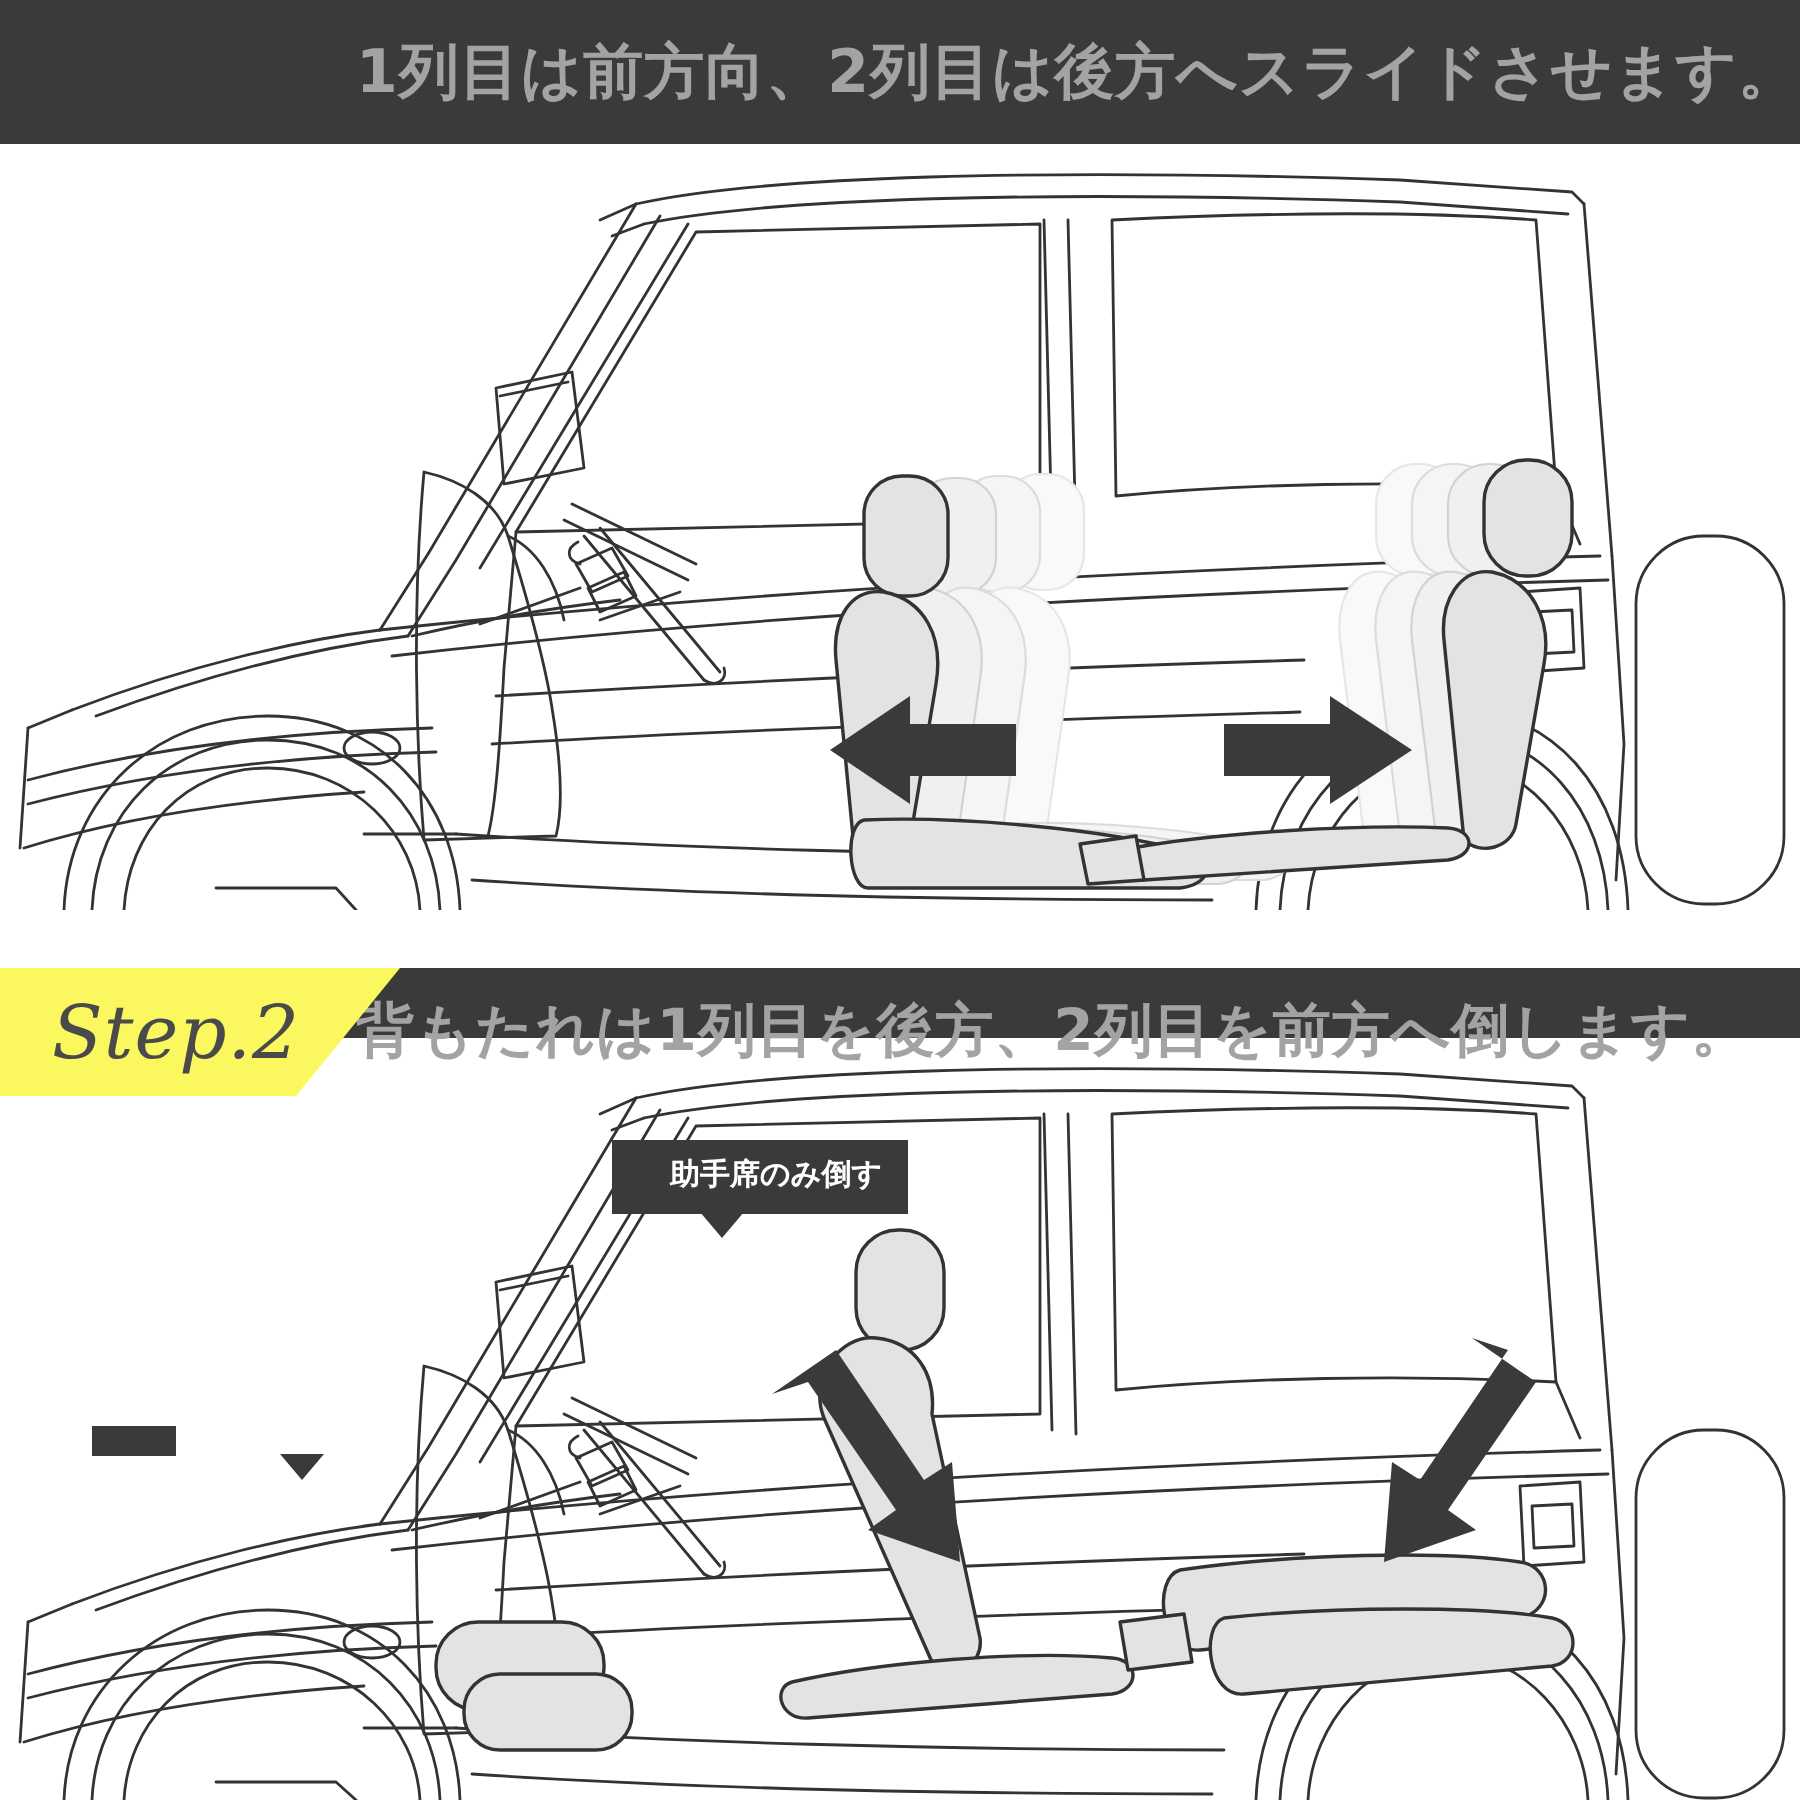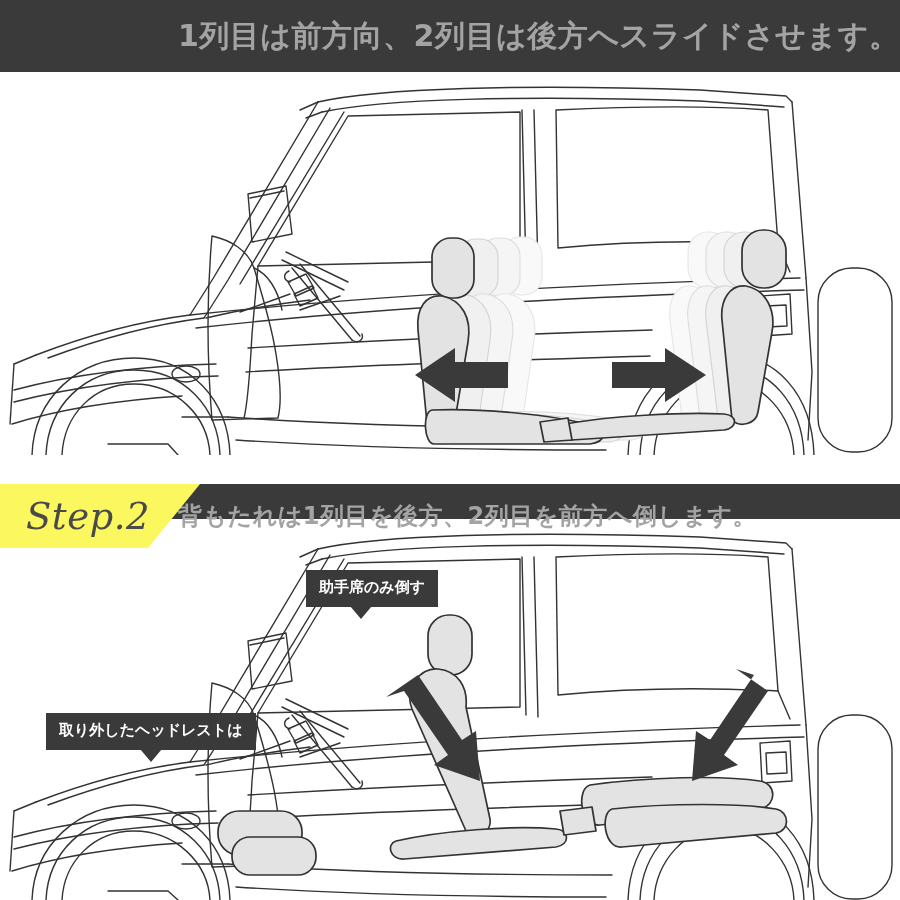--- a/index.html
+++ b/index.html
@@ -65,21 +65,21 @@
     display: flex;
     align-items: center;
     color: #a3a3a3;
     font-family: "DejaVu Sans", "Liberation Sans", sans-serif;
     font-weight: 700;
     font-size: 30px;
     letter-spacing: 0.5px;
     white-space: nowrap;
     z-index: 1;
   }
-  .step-bar.two .step-title { font-size: 24px; }
+  .step-bar.two .step-title { font-size: 29px; }
 
   
   .panel {
     position: absolute;
     left: 0;
     width: 900px;
     background: #ffffff;
   }
   #panel-1 { top: 72px;  height: 383px; }
   #panel-2 { top: 519px; height: 381px; }
@@ -87,21 +87,21 @@
 
   
   .callout {
     position: absolute;
     background: #3a3a3a;
     color: #ffffff;
     font-family: "DejaVu Sans", "Liberation Sans", sans-serif;
     font-weight: 700;
     font-size: 15px;
     line-height: 1.45;
-    padding: 7px 13px 8px 13px;
+    padding: 7px 13px 8px 29px;
     white-space: nowrap;
     z-index: 8;
   }
   .callout .tail {
     position: absolute;
     width: 0;
     height: 0;
     border-left: 11px solid transparent;
     border-right: 11px solid transparent;
     border-top: 13px solid #3a3a3a;
@@ -406,17 +406,16 @@
       </g>
     </svg>
   </div>
 
   <div class="callout" id="callout-passenger">
     <span class="callout-line">助手席のみ倒す</span>
     <span class="tail"></span>
   </div>
 
   <div class="callout" id="callout-headrest">
-    <span class="callout-line">取り外したヘッドレストは</span>
     <span class="tail"></span>
   </div>
 
 </div>
 
 </body></html>

